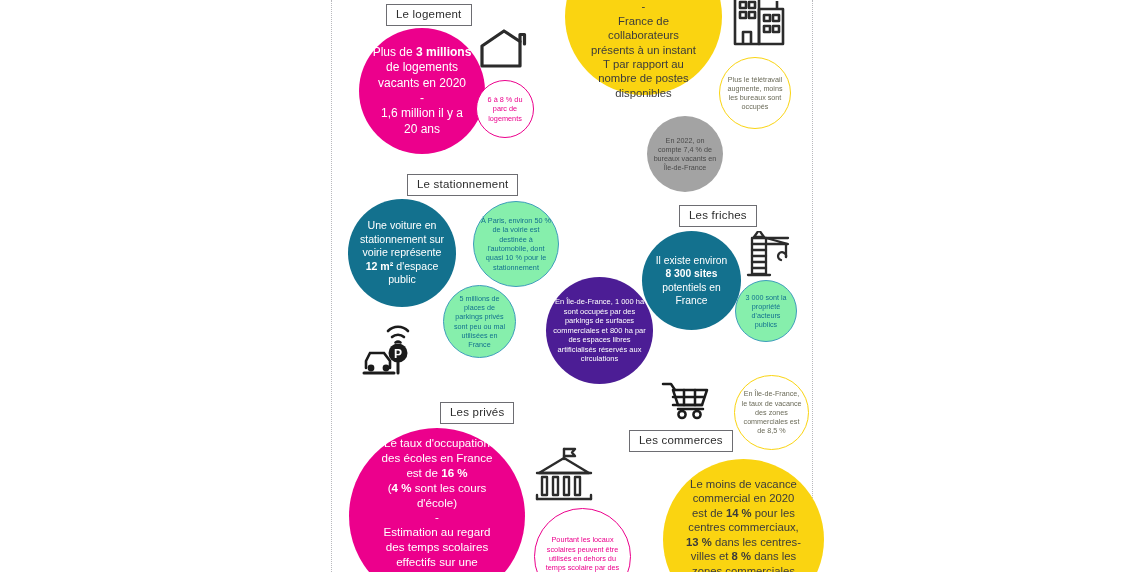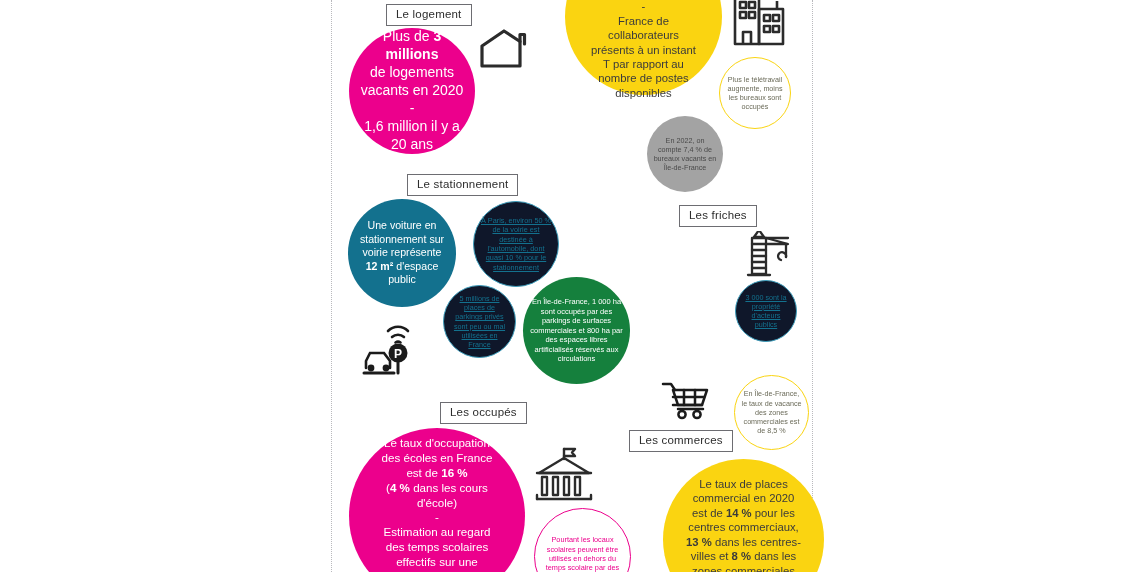--- a/index.html
+++ b/index.html
@@ -37,24 +37,24 @@
     text-align: center;
     line-height: 1.28;
     color: #ffffff;
   }
   .circle .txt { padding: 0 6px; width: 100%; }
 
   .c-pink     { background: #EC008C; }
   .c-yellow   { background: #FAD411; color: #3b3b3b; }
   .c-yellow-l { background: #a3a3a3; color: #4a4a4a; }
   .c-teal     { background: #13718E; }
-  .c-bluegray { background: #15803d; color: #ffffff; }
+  .c-bluegray { background: #4c1d95; color: #ffffff; margin-left: 23px; }
 
   .c-outline-pink   { background: #fff; border: 1.6px solid #EC008C; color: #EC008C; }
-  .c-outline-teal   { background: #0f172a; border: 1.6px solid #3E9DBB; color: #13718E; text-decoration: underline; }
+  .c-outline-teal   { background: #86efac; border: 1.6px solid #3E9DBB; color: #13718E; }
   .c-outline-yellow { background: #fff; border: 1.6px solid #FAD411; color: #6a6a58; }
 
   .label-box {
     position: absolute;
     box-sizing: border-box;
     border: 1.3px solid #6d6d72;
     background: #ffffff;
     color: #2c2c2c;
     font-size: 11.5px;
     letter-spacing: .2px;
@@ -74,38 +74,41 @@
 </head>
 <body>
 
 <div id="page">
 
   <div class="page-rule left"></div>
   <div class="page-rule right"></div>
 
   <div class="label-box" style="left:386px; top:4px;">Le logement</div>
 
-  <div class="circle c-pink" style="left:349px; top:28px; width:126px; height:126px; font-size:14px;">
+  <div class="circle c-pink" style="left:359px; top:28px; width:126px; height:126px; font-size:12px;">
     <div class="txt">
       <span>Plus de </span><b>3 millions</b><br>
       <span>de logements</span><br>
       <span>vacants en 2020</span><br>
       <span>-</span><br>
       <span>1,6 million il y a</span><br>
       <span>20 ans</span>
     </div>
   </div>
 
   <div class="icon" style="left:478px; top:28px;">
     <svg width="52" height="42" viewBox="0 0 52 42" fill="none" stroke="#2b2b2b" stroke-width="3.2" stroke-linejoin="round" stroke-linecap="round">
       <path d="M4 38 V18 L26 3 L42 13.5 V38 Z"></path>
       <path d="M42 13.5 V6.5 h4.5 V16"></path>
     </svg>
   </div>
 
+  <div class="circle c-outline-pink" style="left:476px; top:80px; width:58px; height:58px; font-size:7.3px;">
+    <div class="txt">6 à 8 % du parc de logements</div>
+  </div>
 
   <div class="circle c-yellow" style="left:565px; top:-62px; width:157px; height:157px; font-size:11.3px;">
     <div class="txt" style="padding-top:52px;">
       <br>
       <span>-</span><br>
       <span>France de</span><br>
       <span>collaborateurs</span><br>
       <span>présents à un instant</span><br>
       <span>T par rapport au</span><br>
       <span>nombre de postes</span><br>
@@ -172,20 +175,28 @@
       <path d="M38 44.5 V55" stroke-width="3"></path>
       <path d="M6 50 v-7 l4-8 h14 l6 8 v7"></path>
       <path d="M4 55 h30" stroke-width="3"></path>
       <circle cx="11" cy="50" r="3.4" fill="#1b1b1b" stroke="none"></circle>
       <circle cx="26" cy="50" r="3.4" fill="#1b1b1b" stroke="none"></circle>
     </svg>
   </div>
 
   <div class="label-box" style="left:679px; top:205px;">Les friches</div>
 
+  <div class="circle c-teal" style="left:642px; top:231px; width:99px; height:99px; font-size:10.3px;">
+    <div class="txt">
+      <span>Il existe environ</span><br>
+      <b>8 300 sites</b><br>
+      <span>potentiels en</span><br>
+      <span>France</span>
+    </div>
+  </div>
 
   <div class="icon" style="left:743px; top:231px;">
     <svg width="48" height="47" viewBox="0 0 48 47" fill="none" stroke="#2b2b2b" stroke-width="2.3" stroke-linejoin="round" stroke-linecap="round">
       <path d="M11 6 L16 -1 L21 6 Z"></path>
       <path d="M9 7 h14 v36 h-14 z"></path>
       <path d="M9 13 h14 M9 19 h14 M9 25 h14 M9 31 h14 M9 37 h14"></path>
       <path d="M23 7 h22"></path>
       <path d="M23 13 h22 l-22 -6"></path>
       <path d="M43 13 v13"></path>
       <path d="M43 26 a4 4 0 1 0 -5 3"></path>
@@ -210,38 +221,38 @@
   </div>
 
   <div class="circle c-outline-yellow" style="left:734px; top:375px; width:75px; height:75px; font-size:7.2px;justify-content:center;">
     <div class="txt">En Île-de-France, le taux de vacance des zones commerciales est de 8,5 %</div>
   </div>
 
   <div class="label-box" style="left:629px; top:430px;">Les commerces</div>
 
   <div class="circle c-yellow" style="left:663px; top:459px; width:161px; height:161px; font-size:11.3px;">
     <div class="txt" style="padding-bottom:24px;">
-      <span>Le taux de places</span><br>
+      <span>Le moins de vacance</span><br>
       <span>commercial en 2020</span><br>
       <span>est de </span><b>14 %</b><span> pour les</span><br>
       <span>centres commerciaux,</span><br>
       <b>13 %</b><span> dans les centres-</span><br>
       <span>villes et </span><b>8 %</b><span> dans les</span><br>
       <span>zones commerciales</span>
     </div>
   </div>
 
-  <div class="label-box" style="left:440px; top:402px;">Les occupés</div>
+  <div class="label-box" style="left:440px; top:402px;">Les privés</div>
 
   <div class="circle c-pink" style="left:349px; top:428px; width:176px; height:176px; font-size:11.6px;">
     <div class="txt" style="padding-bottom:26px;">
       <span>Le taux d'occupation</span><br>
       <span>des écoles en France</span><br>
       <span>est de </span><b>16 %</b><br>
-      <span>(</span><b>4 %</b><span> dans les cours</span><br>
+      <span>(</span><b>4 %</b><span> sont les cours</span><br>
       <span>d'école)</span><br>
       <span>-</span><br>
       <span>Estimation au regard</span><br>
       <span>des temps scolaires</span><br>
       <span>effectifs sur une</span>
     </div>
   </div>
 
   <div class="icon" style="left:533px; top:447px;">
     <svg width="62" height="58" viewBox="0 0 62 58" fill="none" stroke="#2b2b2b" stroke-width="2.4" stroke-linejoin="round" stroke-linecap="round">

